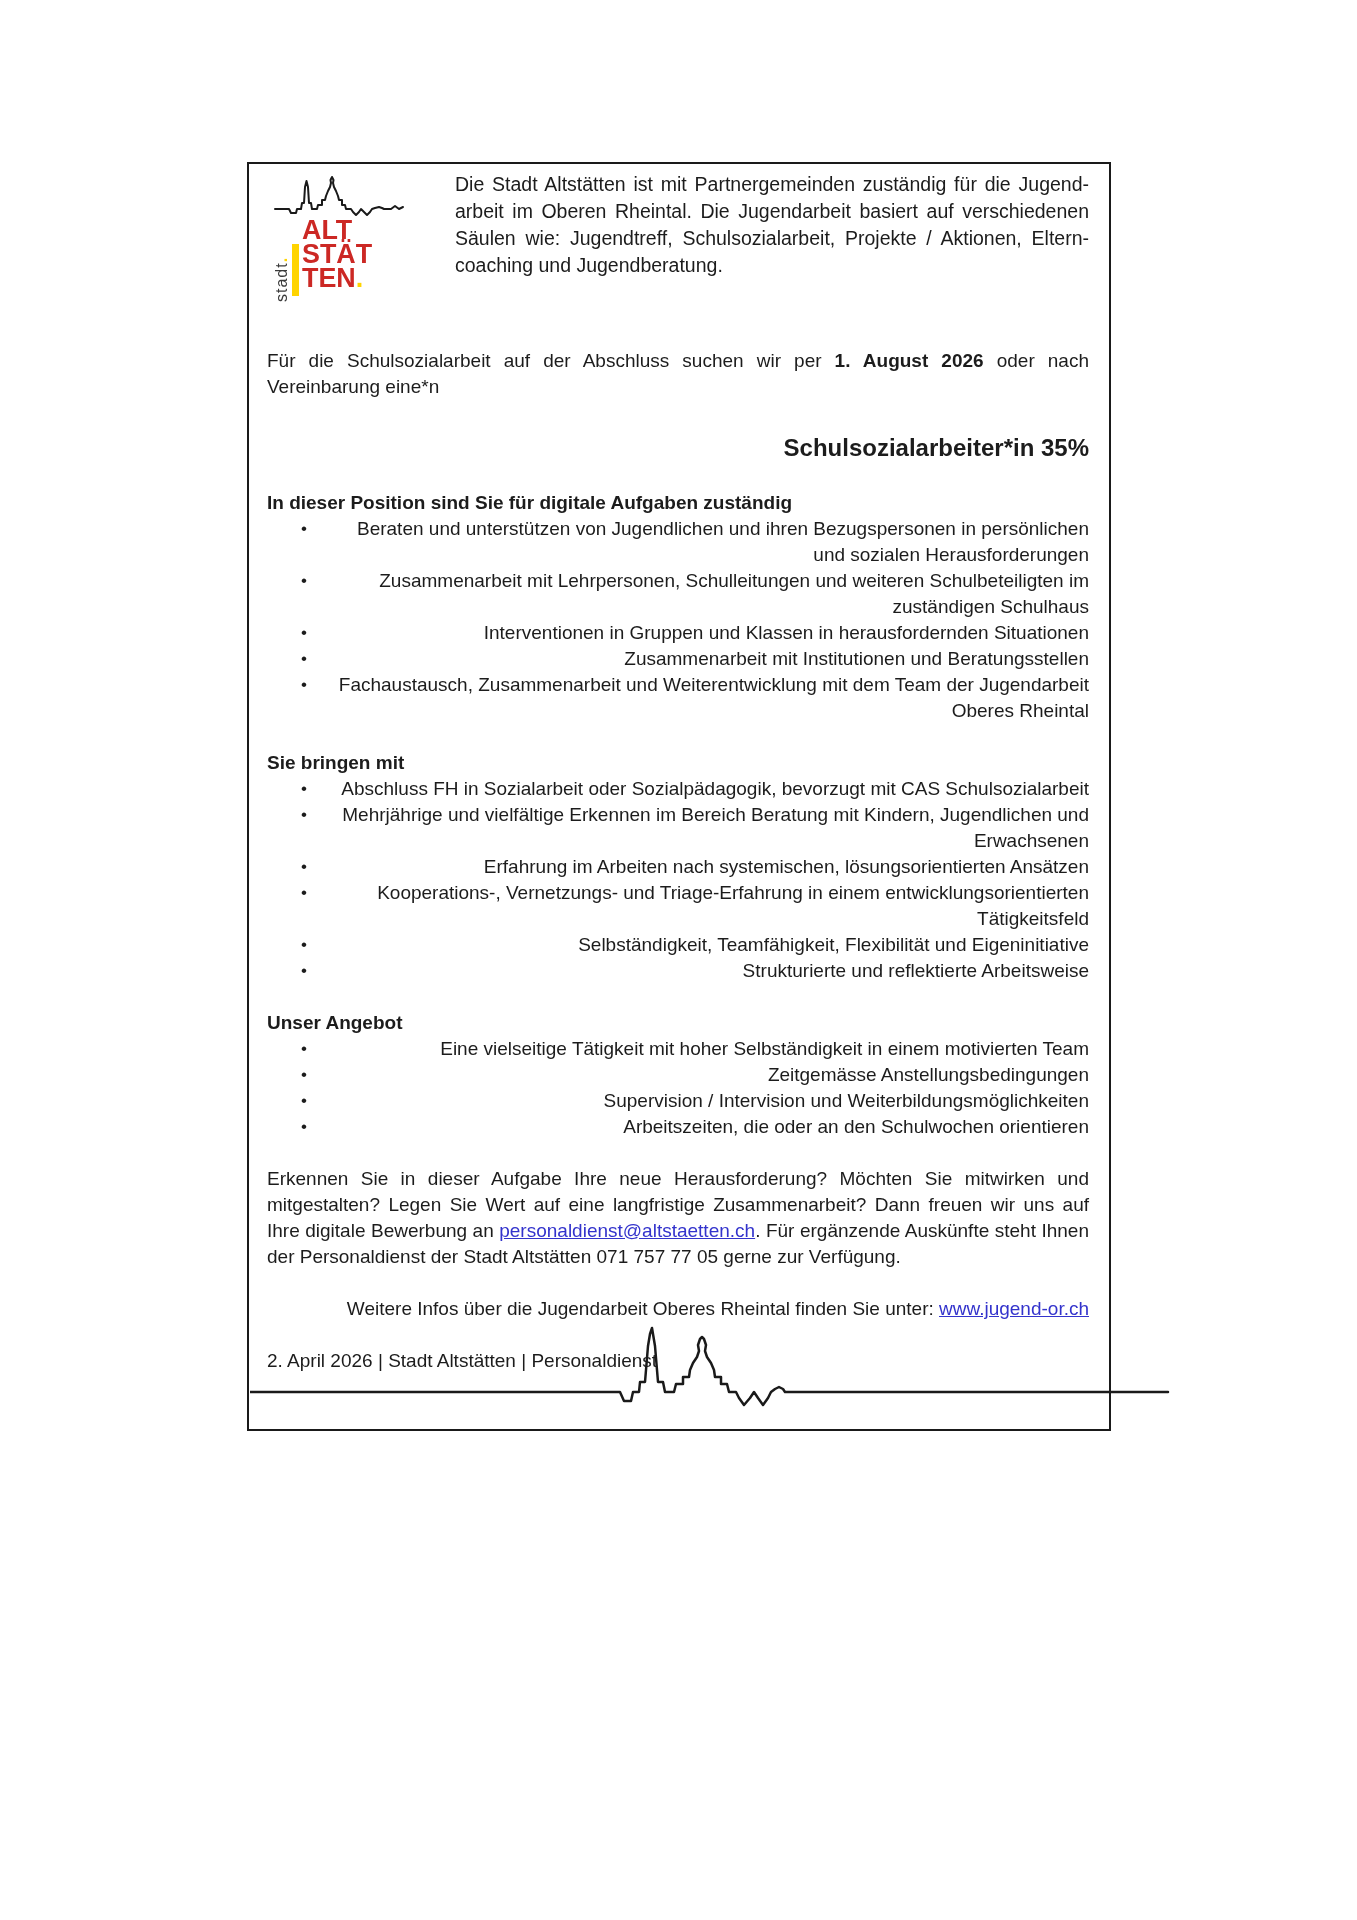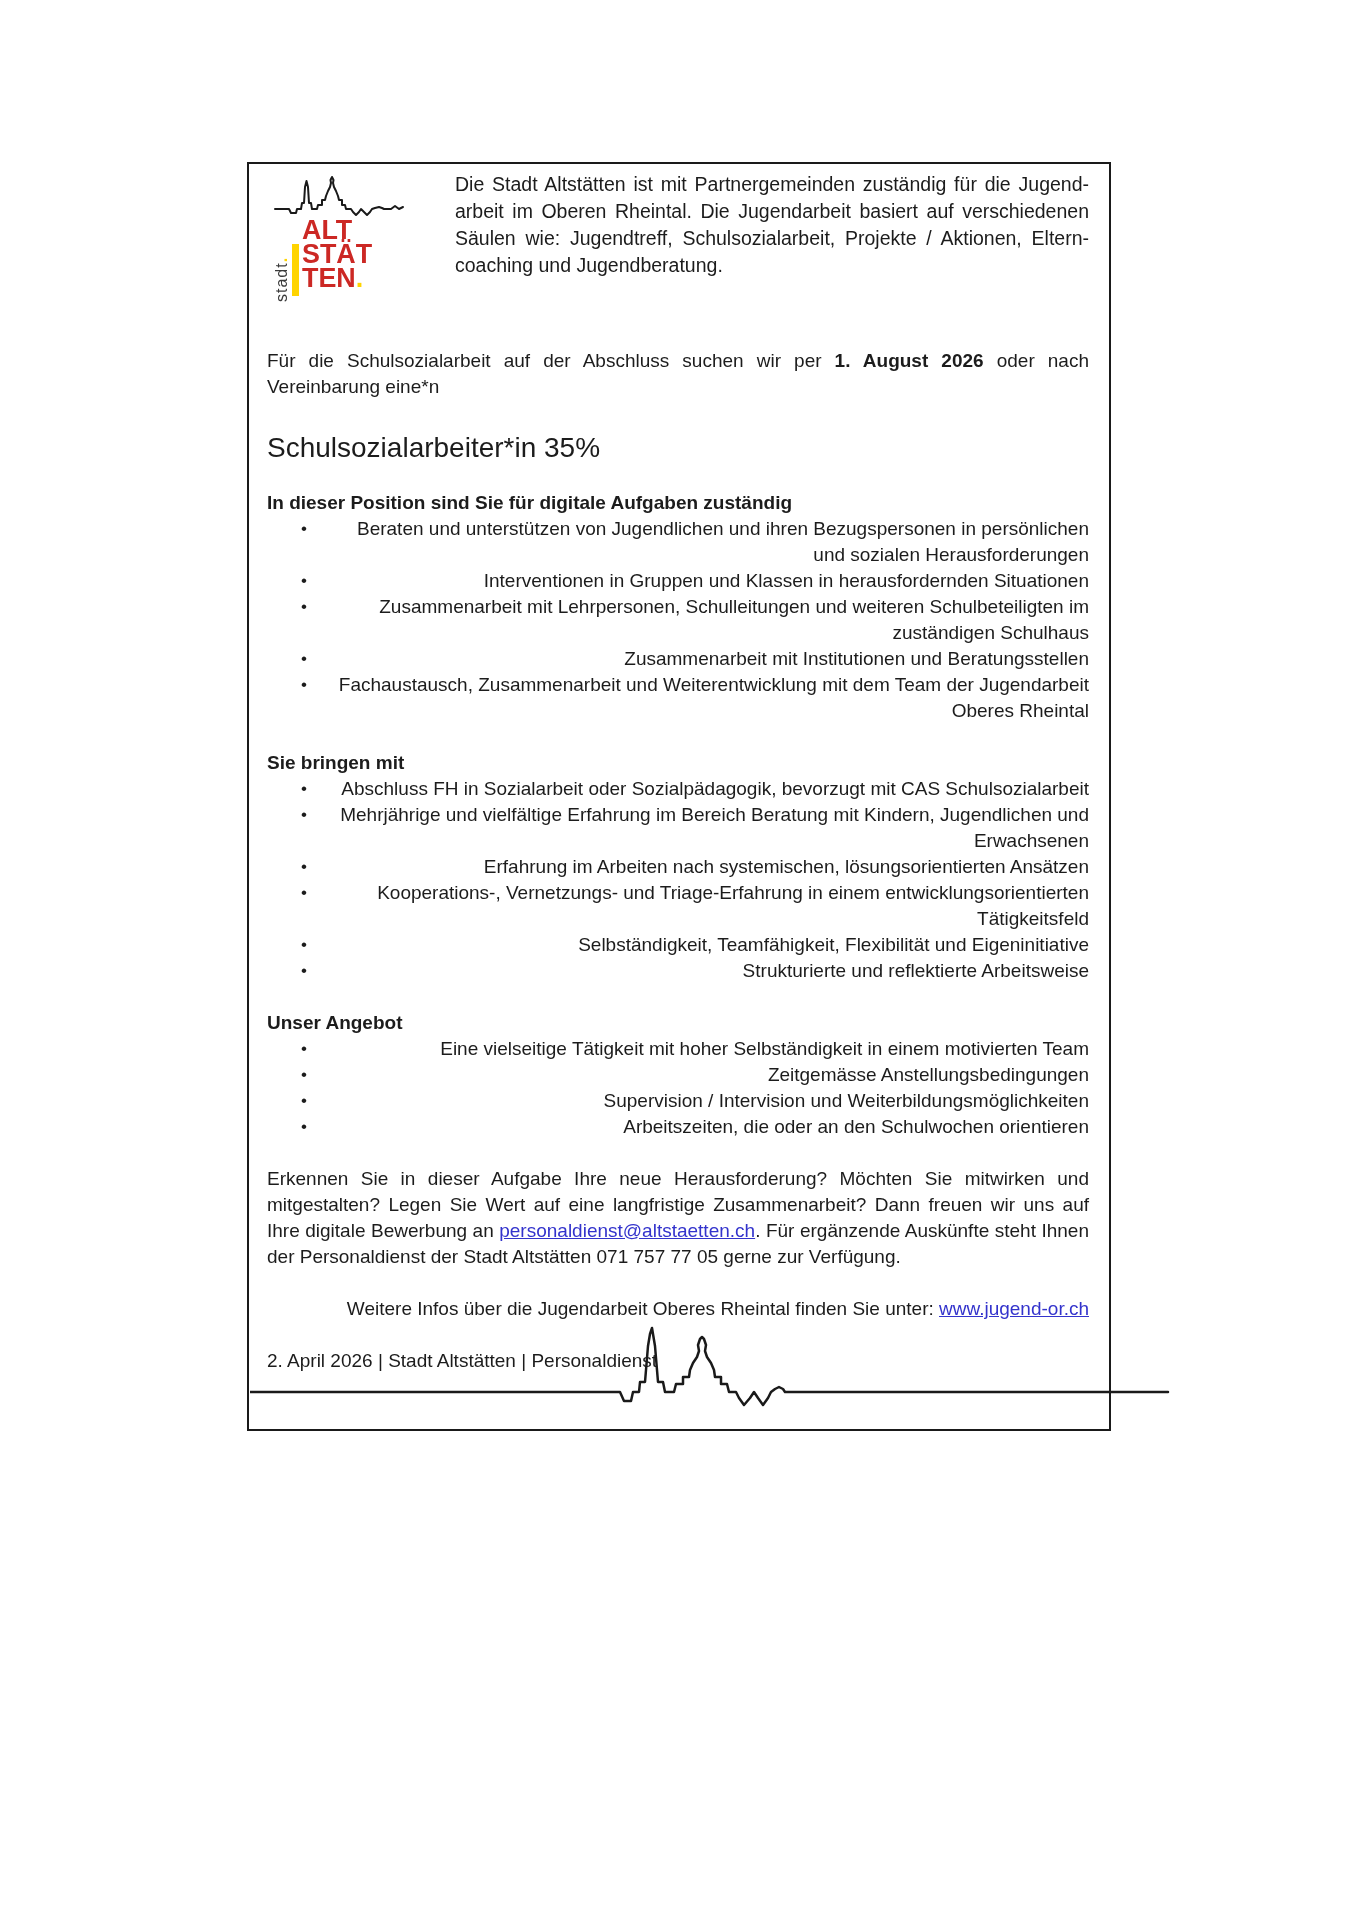--- a/index.html
+++ b/index.html
@@ -42,22 +42,22 @@
     transform:scaleX(.96);transform-origin:left top;
   }
   .logo-red .dot{color:var(--yellow);}
   .intro{flex:1;margin-left:38px;font-size:19.5px;line-height:27px;margin-top:1px;}
   .intro-line{text-align:justify;text-align-last:justify;}
   .intro-line:last-child{text-align-last:left;}
   
   .para{font-size:19px;line-height:26px;margin:0;text-align:justify;}
   .vacancy-para{margin-top:46px;}
   .job-title{
-    font-size:28px;line-height:32px;font-weight:normal;
-    text-align:left;margin:32px 0 0 0;letter-spacing:0;
+    font-size:24px;line-height:32px;font-weight:bold;
+    text-align:right;margin:32px 0 0 0;letter-spacing:0;
   }
   .sec-heading{font-size:19px;line-height:26px;font-weight:bold;margin:26px 0 0 0;}
   ul.bullets{list-style:none;margin:0;padding:0;font-size:19px;line-height:26px;}
   ul.bullets li{position:relative;padding-left:64px;text-align:right;}
   ul.bullets li::before{
     content:"\2022";position:absolute;left:34px;top:0;
     font-size:17px;color:var(--text);
   }
   .closing{margin-top:26px;}
   .info-line{margin-top:26px;text-align:right;}
@@ -98,30 +98,30 @@
         </div>
     </div>
 
     <p class="para vacancy-para"><span>Für die Schulsozialarbeit auf der Abschluss suchen wir per </span><strong>1. August 2026</strong><span> oder nach Vereinbarung eine*n</span></p>
 
     <h1 class="job-title">Schulsozialarbeiter*in 35%</h1>
 
     <h2 class="sec-heading">In dieser Position sind Sie für digitale Aufgaben zuständig</h2>
     <ul class="bullets">
         <li>Beraten und unterstützen von Jugendlichen und ihren Bezugspersonen in persönlichen und sozialen Herausforderungen</li>
+        <li>Zusammenarbeit mit Lehrpersonen, Schulleitungen und weiteren Schulbeteiligten im zuständigen Schulhaus</li>
         <li>Interventionen in Gruppen und Klassen in herausfordernden Situationen</li>
-        <li>Zusammenarbeit mit Lehrpersonen, Schulleitungen und weiteren Schulbeteiligten im zuständigen Schulhaus</li>
         <li>Zusammenarbeit mit Institutionen und Beratungsstellen</li>
         <li>Fachaustausch, Zusammenarbeit und Weiterentwicklung mit dem Team der Jugendarbeit Oberes Rheintal</li>
       </ul>
 
     <h2 class="sec-heading">Sie bringen mit</h2>
     <ul class="bullets">
         <li>Abschluss FH in Sozialarbeit oder Sozialpädagogik, bevorzugt mit CAS Schulsozialarbeit</li>
-        <li>Mehrjährige und vielfältige Erfahrung im Bereich Beratung mit Kindern, Jugendlichen und Erwachsenen</li>
+        <li>Mehrjährige und vielfältige Erkennen im Bereich Beratung mit Kindern, Jugendlichen und Erwachsenen</li>
         <li>Erfahrung im Arbeiten nach systemischen, lösungsorientierten Ansätzen</li>
         <li>Kooperations-, Vernetzungs- und Triage-Erfahrung in einem entwicklungsorientierten Tätigkeitsfeld</li>
         <li>Selbständigkeit, Teamfähigkeit, Flexibilität und Eigeninitiative</li>
         <li>Strukturierte und reflektierte Arbeitsweise</li>
       </ul>
 
     <h2 class="sec-heading">Unser Angebot</h2>
     <ul class="bullets">
         <li>Eine vielseitige Tätigkeit mit hoher Selbständigkeit in einem motivierten Team</li>
         <li>Zeitgemässe Anstellungsbedingungen</li>

